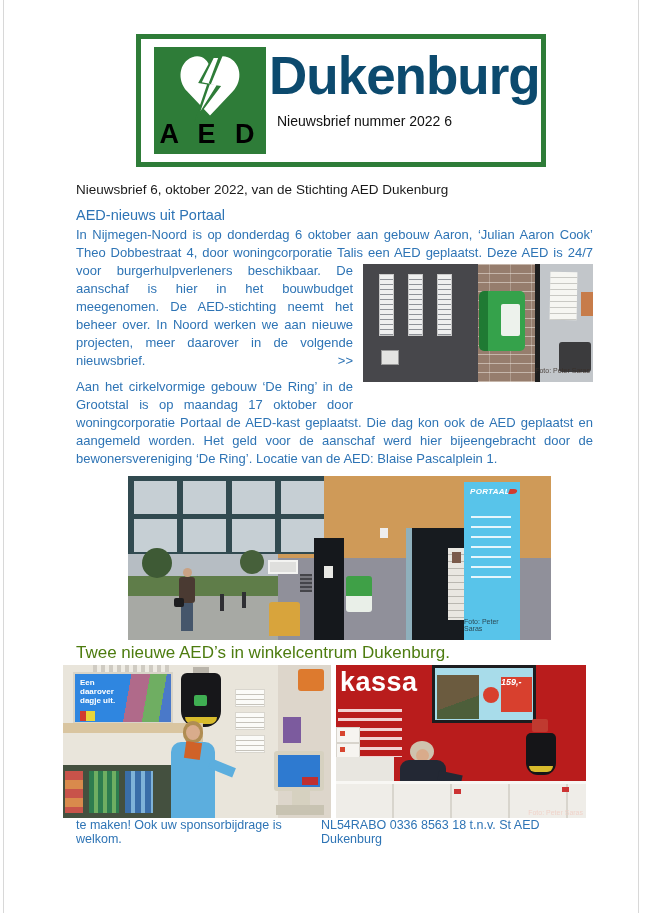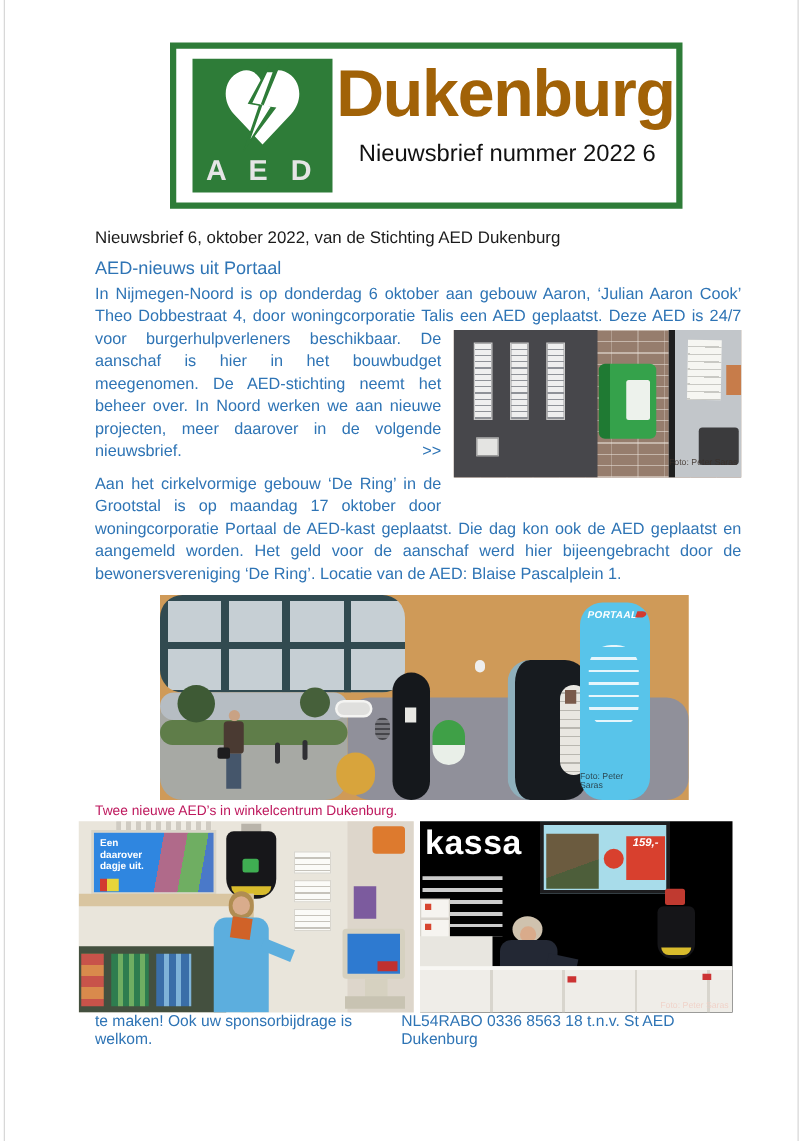--- a/index.html
+++ b/index.html
@@ -5,24 +5,24 @@
   * { box-sizing: border-box; margin: 0; padding: 0; }
   html,body { background:#fff; }
   body { font-family:"Liberation Sans","DejaVu Sans",sans-serif; }
   .page { position:relative; margin-left:3px; width:636px; height:913px; overflow:hidden;
           background:#fff; border-left:1px solid #d8d8d8; border-right:1px solid #d8d8d8; }
 
   
   .header-box { margin:34px 0 0 132px; width:410px; height:133px; border:5px solid #2e7c38; position:relative; background:#fff; }
   .logo-square { position:absolute; left:13px; top:8px; width:112px; height:107px; background:#2e7c38; }
   .logo-square svg { position:absolute; left:10px; top:2px; width:92px; height:74px; }
-  .logo-aed-text { position:absolute; left:0; right:0; bottom:4px; text-align:center; color:#e5e5e5;
-                   font-weight:bold; font-size:23px; letter-spacing:6px; }
-  .hdr-title { position:absolute; left:128px; top:6px; color:#a16207; font-weight:bold; font-size:53px; letter-spacing:-1px; }
-  .hdr-sub { position:absolute; left:146px; top:74px; color:#111; font-size:19px; }
+  .logo-aed-text { position:absolute; left:0; right:0; bottom:4px; text-align:center; color:#000000;
+                   font-weight:bold; font-size:27px; letter-spacing:6px; }
+  .hdr-title { position:absolute; left:128px; top:6px; color:#0c4a6e; font-weight:bold; font-size:53px; letter-spacing:-1px; }
+  .hdr-sub { position:absolute; left:136px; top:74px; color:#111; font-size:14px; }
 
   
   .content { padding:0 45px 0 72px; }
   .intro { margin-top:15px; font-size:13.5px; color:#1a1a1a; }
   .article-h { margin:10px 0 3px; font-size:14.5px; font-weight:normal; color:#2e74b5; }
   .body-text { font-size:13px; line-height:18px; color:#2e74b5; text-align:justify; margin:0 0 8px; }
   .arrows { float:right; color:#2e74b5; }
 
   .photo { position:relative; overflow:hidden; display:block; background:#999; }
   .pcap { position:absolute; right:3px; bottom:2px; font-size:7px; color:#3a2f28; opacity:.85; }
@@ -42,21 +42,21 @@
             background:linear-gradient(90deg,#1f7a33 0 9px,#35a24b 9px); }
   .p1-aed::after { content:""; position:absolute; left:22px; top:13px; width:19px; height:32px; background:#edf2ec; border-radius:2px; }
   .p1-window { left:172px; top:0; width:58px; height:118px; background:#c2c6ca; border-left:5px solid #1f1f1f; }
   .p1-paper { left:10px; top:8px; width:27px; height:48px; background:#f6f6f2; transform:rotate(1deg);
               background-image:repeating-linear-gradient(180deg,transparent 0 5px, #c9c9c4 5px 6px); }
   .p1-orange { right:0; top:28px; width:12px; height:24px; background:#c77c4a; }
   .p1-dark { right:2px; bottom:10px; width:32px; height:30px; background:#3b3b3d; border-radius:3px; }
 
   
   .p2 { clear:both; width:423px; height:164px; margin:2px 0 0 52px; background:#cf9a58; }
-  .p2 span { display:block; position:absolute;border-radius:18px; }
+  .p2 span { display:block; position:absolute; }
   .p2-gray { left:150px; top:82px; width:273px; height:82px; background:#90909a; }
   .p2-glass { left:0; top:0; width:196px; height:78px; background:#c6cfd4;
               background-image:repeating-linear-gradient(90deg,#314a50 0 6px,transparent 6px 49px),
                                repeating-linear-gradient(180deg,#314a50 0 5px,transparent 5px 38px); }
   .p2-scene { left:0; top:78px; width:150px; height:86px; background:#a7a9a4; }
   .p2-bldg { left:0; top:0; width:150px; height:22px; background:#b6bdc3; }
   .p2-grass { left:0; top:22px; width:150px; height:20px; background:#5f7d49; }
   .p2-tree1 { left:14px; top:-6px; width:30px; height:30px; background:#3e5a35; border-radius:50%; }
   .p2-tree2 { left:112px; top:-4px; width:24px; height:24px; background:#46603a; border-radius:50%; }
   .p2-man { left:48px; top:14px; width:22px; height:66px; }
@@ -81,21 +81,21 @@
                background-image:repeating-linear-gradient(180deg,transparent 0 6px,#b9b7b0 6px 7px); }
   .p2-papers i { display:block; position:absolute; left:4px; top:4px; width:9px; height:11px; background:#7a5a4a; }
   .p2-sign { left:336px; top:6px; width:56px; height:158px; background:#58c4ea; }
   .p2-portaal { position:absolute; left:6px; top:5px; color:#fff; font-weight:bold; font-style:italic; font-size:8px; letter-spacing:.3px; }
   .p2-portaal::after { content:""; position:absolute; right:-7px; top:2px; width:8px; height:5px; background:#d23b30; border-radius:0 60% 60% 0; transform:skewX(-20deg); }
   .p2-lines { left:7px; top:34px; width:40px; height:66px;
               background:repeating-linear-gradient(180deg,rgba(255,255,255,.85) 0 2px,transparent 2px 10px); }
   .p2 .pcap { color:#23333a; right:6px; bottom:8px; }
 
   
-  .shops-h { margin:3px 0 2px; font-size:11px; color:#be185d; }
+  .shops-h { margin:3px 0 2px; font-size:17px; color:#4d7c0f; }
   .photo-row { display:flex; gap:5px; margin:2px 0 0 -13px; }
 
   
   .p3 { width:268px; height:153px; background:#e9e5db; }
   .p3 span { display:block; position:absolute; }
   .p3-vent { left:30px; top:0; width:76px; height:7px;
              background:repeating-linear-gradient(90deg,#cfcbc2 0 4px,#efece4 4px 8px); }
   .p3-screen { left:10px; top:7px; width:100px; height:52px; border:2px solid #d8d4c8;
                background:linear-gradient(100deg,#2f86e0 0 54%,#b06a8a 54% 72%,#6fae62 72% 88%,#4a79c9 88%); }
   .p3-screen b { position:absolute; left:5px; top:4px; color:#fff; font-size:8px; line-height:9px; font-weight:bold; white-space:pre-line; }
@@ -126,30 +126,30 @@
   .w-scarf { left:22px; top:21px; width:16px; height:17px; background:#d06228; transform:rotate(8deg); }
   .w-arm { left:46px; top:42px; width:26px; height:10px; background:#5caede; transform:rotate(22deg); }
   .p3-kiosk { left:205px; top:86px; width:63px; height:67px; }
   .p3-kiosk i { display:block; position:absolute; }
   .k-scr { left:6px; top:0; width:50px; height:40px; background:#2e7ad0; border:4px solid #d6d1c0; border-radius:3px; }
   .k-red { left:34px; top:26px; width:16px; height:8px; background:#c03030; }
   .k-stand { left:24px; top:40px; width:18px; height:15px; background:#d6d1c0; }
   .k-base { left:8px; top:54px; width:48px; height:10px; background:#c8c3b2; }
 
   
-  .p4 { width:250px; height:153px; background:#000000; }
+  .p4 { width:250px; height:153px; background:#b91c1c; }
   .p4 span { display:block; position:absolute; }
   .p4-kassa { left:4px; top:2px; color:#fff; font-weight:bold; font-size:27px; letter-spacing:.5px; }
   .p4-lines { left:2px; top:44px; width:64px; height:48px;
               background:repeating-linear-gradient(180deg,rgba(255,255,255,.8) 0 3px,transparent 3px 9.5px); }
   .p4-boxes { left:0; top:62px; width:80px; height:56px; display:flex; flex-wrap:wrap; gap:2px; align-content:flex-end; }
   .p4-boxes i { display:block; width:24px; height:16px; background:#f6f4f0; border:1px solid #d8d4cc; position:relative; }
   .p4-boxes i::after { content:""; position:absolute; left:3px; top:3px; width:5px; height:5px; background:#d7452f; }
   .p4-tv { left:96px; top:0; width:104px; height:58px; background:#a8dcea; border:3px solid #1d1d1f; }
-  .p4-tv i { display:block; position:absolute;text-align:center; }
+  .p4-tv i { display:block; position:absolute; }
   .tv-ph { left:2px; top:7px; width:42px; height:44px; background:linear-gradient(160deg,#6b5b3f 0 60%,#4d5e3a 60%); }
   .tv-ci { left:48px; top:19px; width:16px; height:16px; background:#d8402e; border-radius:50%; }
   .tv-pr { left:66px; top:9px; width:31px; height:35px; background:#d8402e; color:#fff; font-size:9px; font-weight:bold;
            display:flex; align-items:flex-end; justify-content:center; padding-bottom:3px; }
   .p4-bracket { left:196px; top:54px; width:16px; height:13px; background:#c03a30; border-radius:2px; }
   .p4-aed { left:190px; top:68px; width:30px; height:42px; background:#151518; border-radius:5px 5px 12px 12px; }
   .p4-aed::after { content:""; position:absolute; left:3px; bottom:3px; width:24px; height:6px; background:#d8bb2c; border-radius:0 0 8px 8px; }
   .p4-cab { left:0; top:92px; width:58px; height:26px; background:#e8e6e0; }
   .p4-woman { left:58px; top:76px; width:56px; height:77px; }
   .p4-woman i { display:block; position:absolute; }

